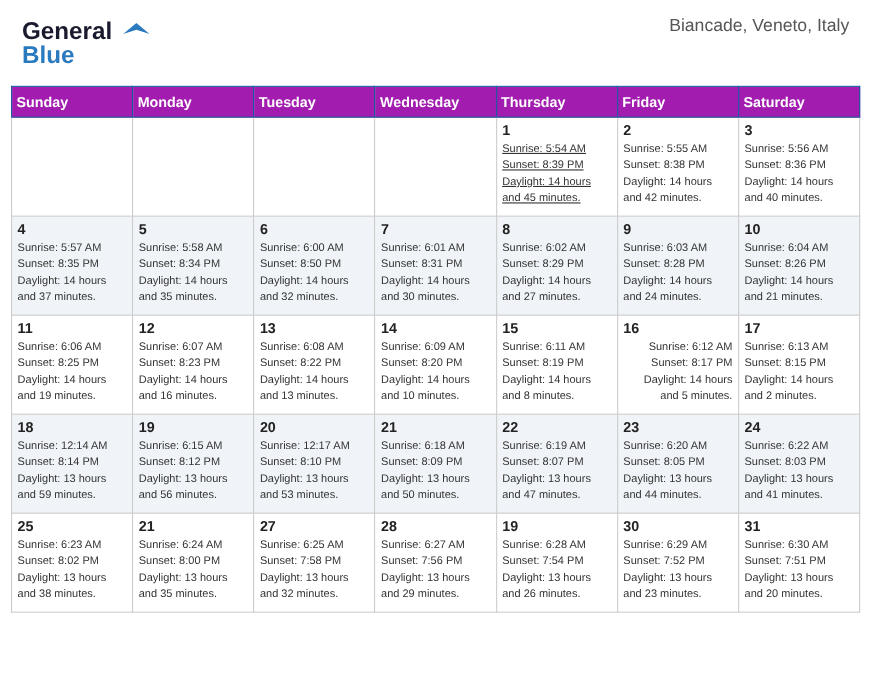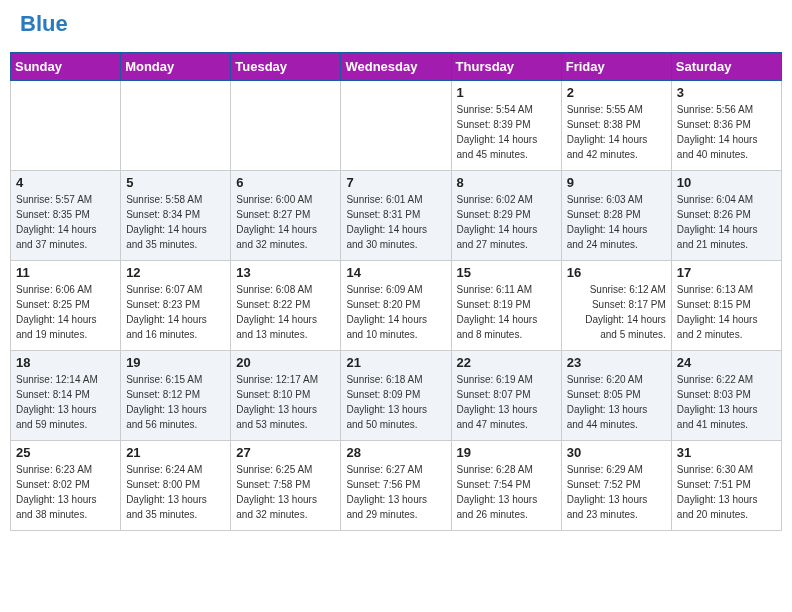--- a/index.html
+++ b/index.html
@@ -78,23 +78,30 @@
     }
     .empty-cell {
       background: #fff !important;
     }
   </style>
 </head>
 <body>
 
 <div class="header">
   <div class="logo">
+    <div class="logo-line1">
+      <span style="font-size:22px;font-weight:bold;color:#1a1a2e;">General</span>
+      <svg width="32" height="22" viewBox="0 0 32 22" style="margin-left:2px;">
+        <polygon points="8,14 20,4 32,14 20,10" fill="#2a7abf"></polygon>
+      </svg>
+    </div>
     <span style="font-size:22px;font-weight:bold;color:#2a7abf;margin-top:-4px;">Blue</span>
   </div>
   <div class="title-block">
+    <div class="location">Biancade, Veneto, Italy</div>
   </div>
 </div>
 
 <table class="calendar">
   <thead>
     <tr>
     <th>Sunday</th>
         <th>Monday</th>
         <th>Tuesday</th>
         <th>Wednesday</th>
@@ -104,21 +111,21 @@
       </tr>
   </thead>
   <tbody id="calendar-body">
   <tr>
         <td class="empty-cell"></td>
         <td class="empty-cell"></td>
         <td class="empty-cell"></td>
         <td class="empty-cell"></td>
         <td>
           <span class="day-num">1</span>
-          <div class="day-info" style="white-space: pre-line;">Sunrise: 5:54 AM
+          <div class="day-info" style="white-space: pre-line; text-decoration: underline;">Sunrise: 5:54 AM
 Sunset: 8:39 PM
 Daylight: 14 hours
 and 45 minutes.</div>
         </td>
         <td>
           <span class="day-num">2</span>
           <div class="day-info" style="white-space: pre-line;">Sunrise: 5:55 AM
 Sunset: 8:38 PM
 Daylight: 14 hours
 and 42 minutes.</div>
@@ -142,21 +149,21 @@
         <td>
           <span class="day-num">5</span>
           <div class="day-info" style="white-space: pre-line;">Sunrise: 5:58 AM
 Sunset: 8:34 PM
 Daylight: 14 hours
 and 35 minutes.</div>
         </td>
         <td>
           <span class="day-num">6</span>
           <div class="day-info" style="white-space: pre-line;">Sunrise: 6:00 AM
-Sunset: 8:27 PM
+Sunset: 8:50 PM
 Daylight: 14 hours
 and 32 minutes.</div>
         </td>
         <td>
           <span class="day-num">7</span>
           <div class="day-info" style="white-space: pre-line;">Sunrise: 6:01 AM
 Sunset: 8:31 PM
 Daylight: 14 hours
 and 30 minutes.</div>
         </td>

